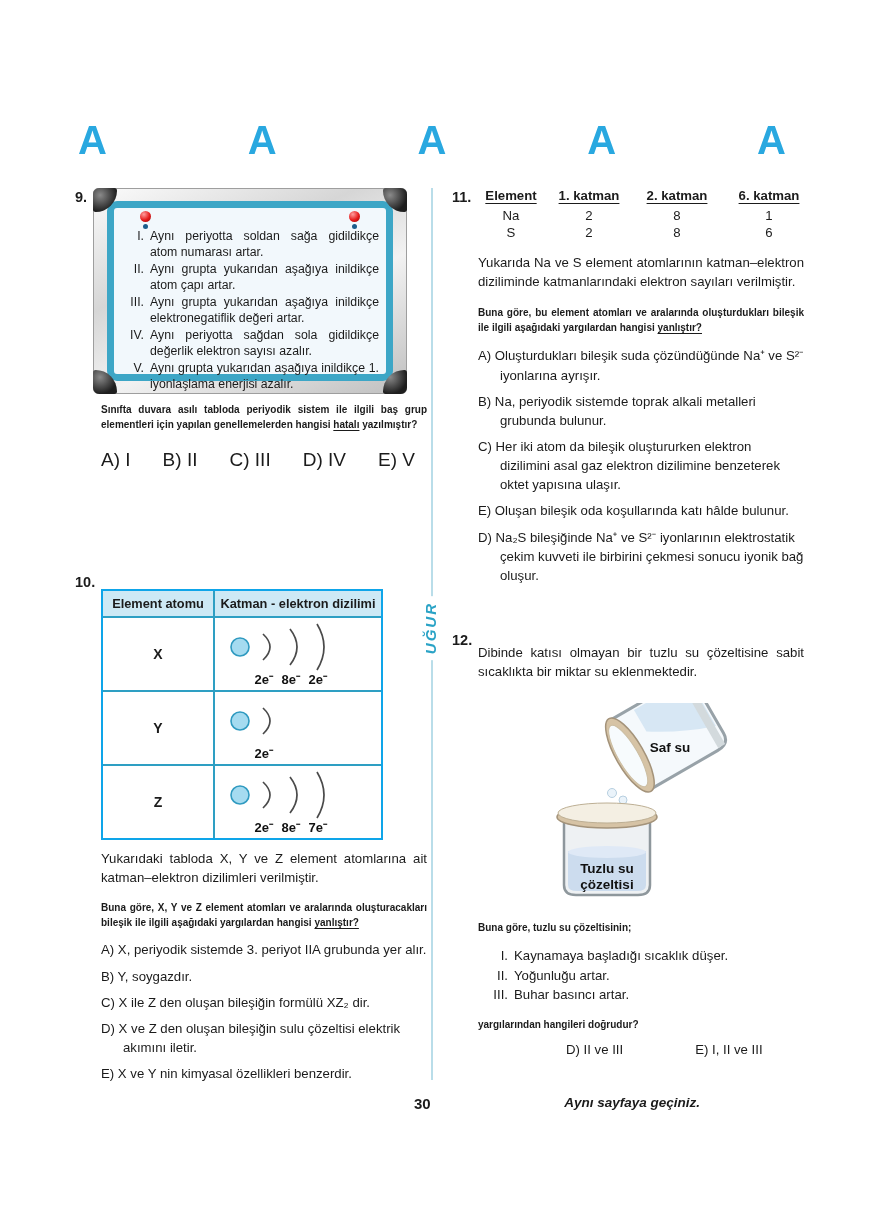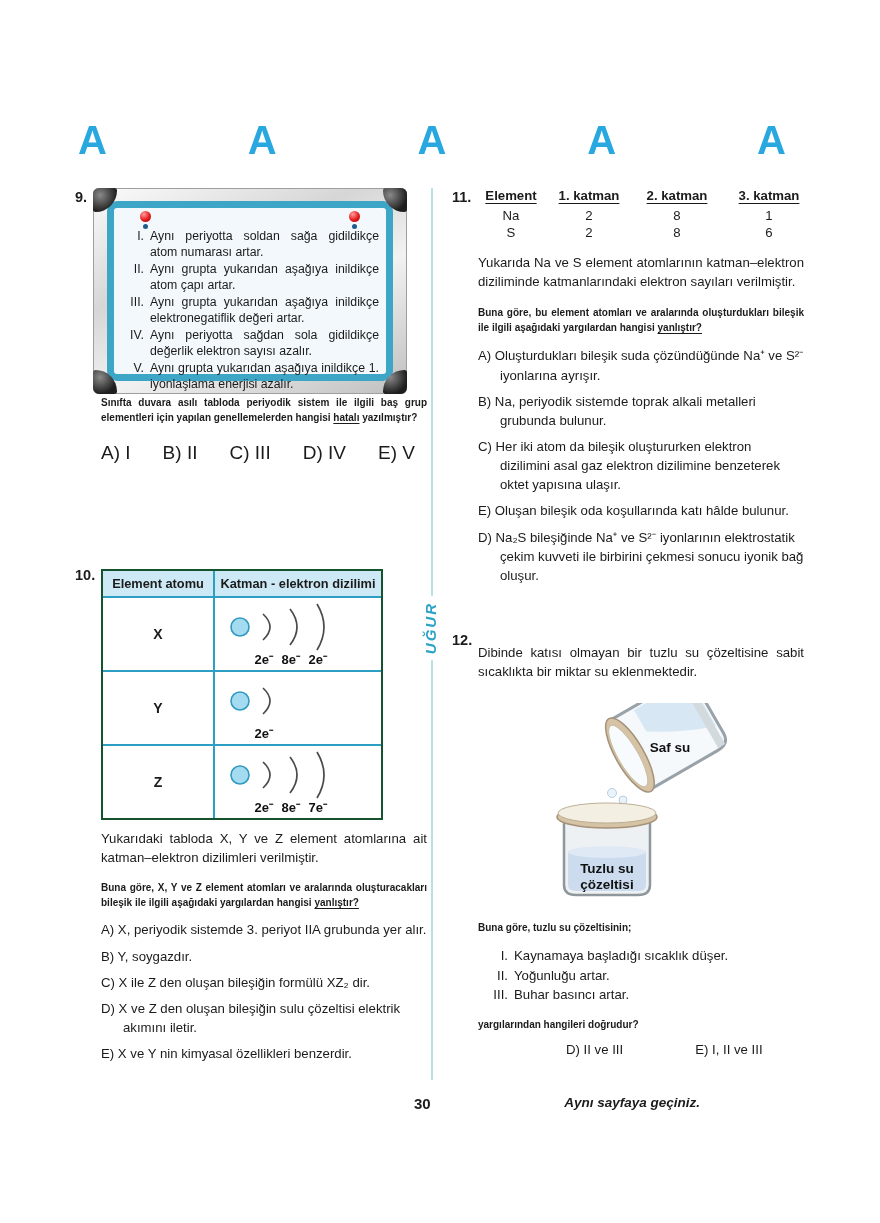--- a/index.html
+++ b/index.html
@@ -47,26 +47,26 @@
   .pin{position:absolute;top:3px;width:11px;height:11px;border-radius:50%;
        background:radial-gradient(circle at 35% 30%,#ff9d9d,#e51c1c 55%,#8f0606);z-index:2;}
   .pin::after{content:"";position:absolute;left:3px;top:13px;width:5px;height:5px;border-radius:50%;background:#1c5e8c;}
   .pin-left{left:26px;}
   .pin-right{right:26px;}
   .board-list{list-style:none;margin:0;padding:0;}
   .b-item{display:flex;margin-bottom:1px;}
   .rn{width:28px;flex:none;text-align:right;padding-right:6px;font-size:12.3px;line-height:1.3;}
   .bt{flex:1;font-size:12.3px;line-height:1.3;text-align:justify;}
 
-  .q9-stem{margin-top:2px;}
+  .q9-stem{margin-top:9px;}
   .q9-opts{display:flex;justify-content:space-between;margin-top:17px;font-size:19px;padding-right:12px;}
 
   
   .sec-q10{margin-top:102px;}
-  .t10{border:2px solid #14532d;width:282px;margin-top:3px;box-sizing:border-box;}
+  .t10{border:2px solid #0ea5e9;width:282px;margin-top:16px;box-sizing:border-box;}
   .t10-head{display:flex;background:#cde9f5;border-bottom:2px solid #2e9fc3;font-weight:bold;font-size:12.8px;text-align:center;}
   .t10-head .h1{width:112px;flex:none;border-right:2px solid #2e9fc3;padding:5px 2px;box-sizing:border-box;}
   .t10-head .h2{flex:1;padding:5px 2px;}
   .t10-row{display:flex;border-bottom:2px solid #2e9fc3;height:72px;}
   .t10-row:last-child{border-bottom:none;}
   .t10-el{width:112px;flex:none;border-right:2px solid #2e9fc3;display:flex;align-items:center;justify-content:center;font-weight:bold;font-size:14px;box-sizing:border-box;}
   .t10-diag{flex:1;display:flex;align-items:center;justify-content:center;}
   .q10-para{margin-top:10px;}
   .q10-stem{margin-top:14px;}
   .q10-opts{margin-top:10px;}
@@ -231,21 +231,21 @@
 
 <div class="col col-right">
 
   <div class="q">
     <div class="qnum">11.</div>
     <div class="qbody">
       <div class="t11" id="q11-table">
           <div class="t11-h">Element</div>
           <div class="t11-h">1. katman</div>
           <div class="t11-h">2. katman</div>
-          <div class="t11-h">3. katman</div>
+          <div class="t11-h">6. katman</div>
           <div class="t11-c">Na</div>
           <div class="t11-c">2</div>
           <div class="t11-c">8</div>
           <div class="t11-c">1</div>
           <div class="t11-c">S</div>
           <div class="t11-c">2</div>
           <div class="t11-c">8</div>
           <div class="t11-c">6</div>
         </div>
       <p class="para q11-para">Yukarıda Na ve S element atomlarının katman–elektron diziliminde katmanlarındaki elektron sayıları verilmiştir.</p>

